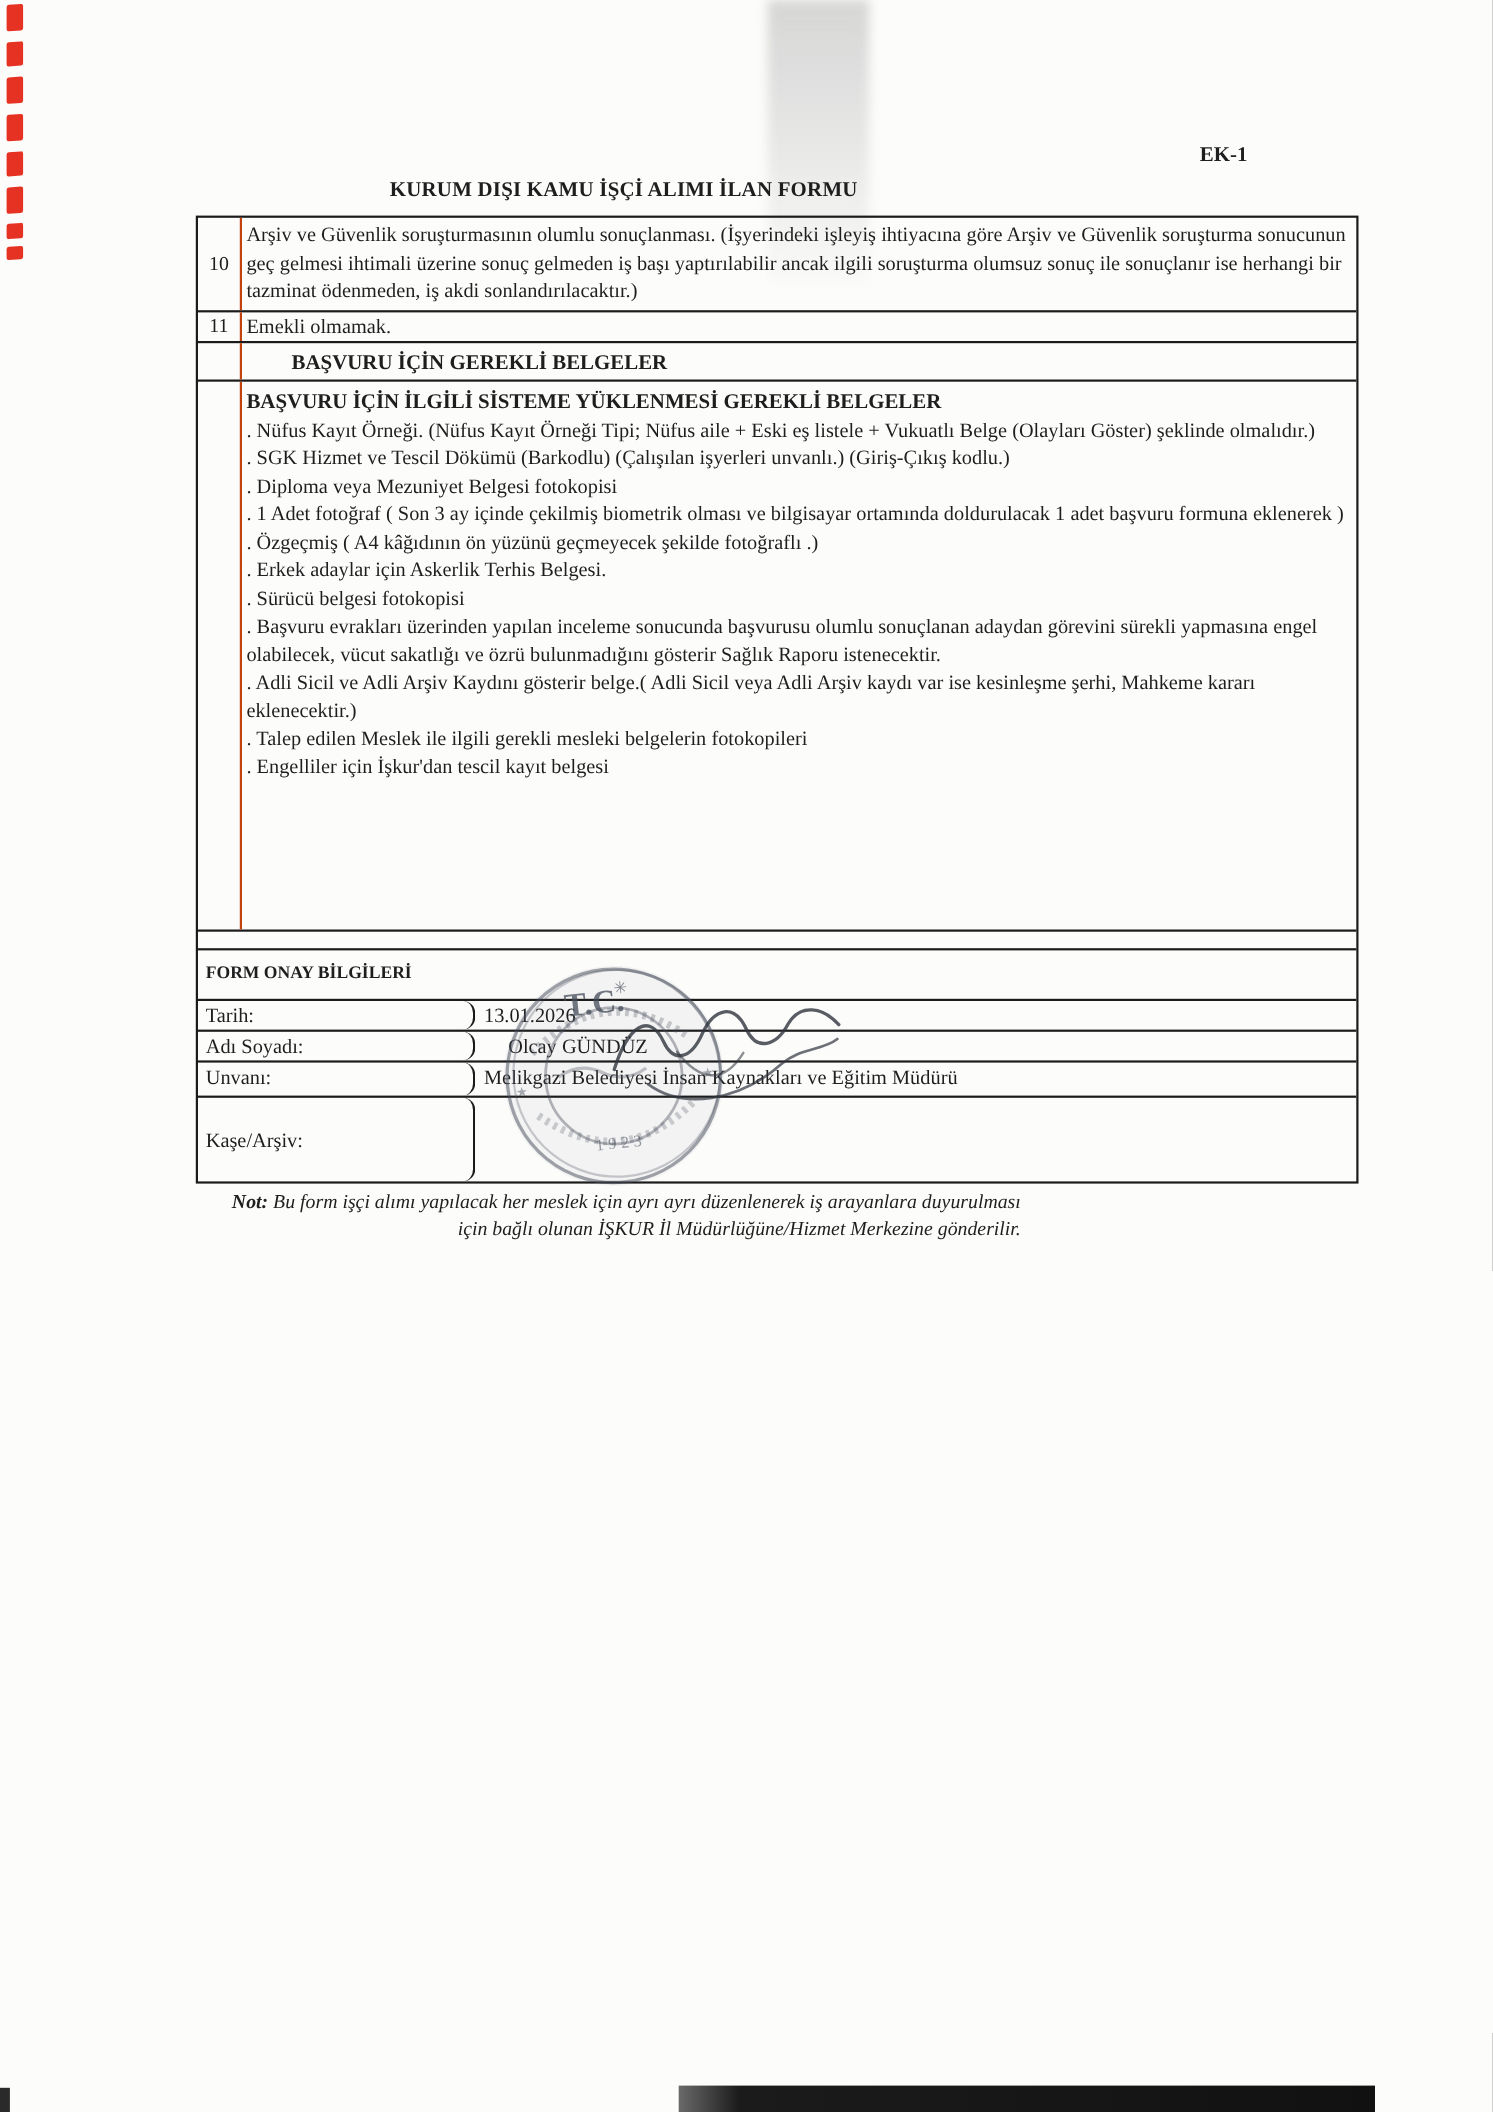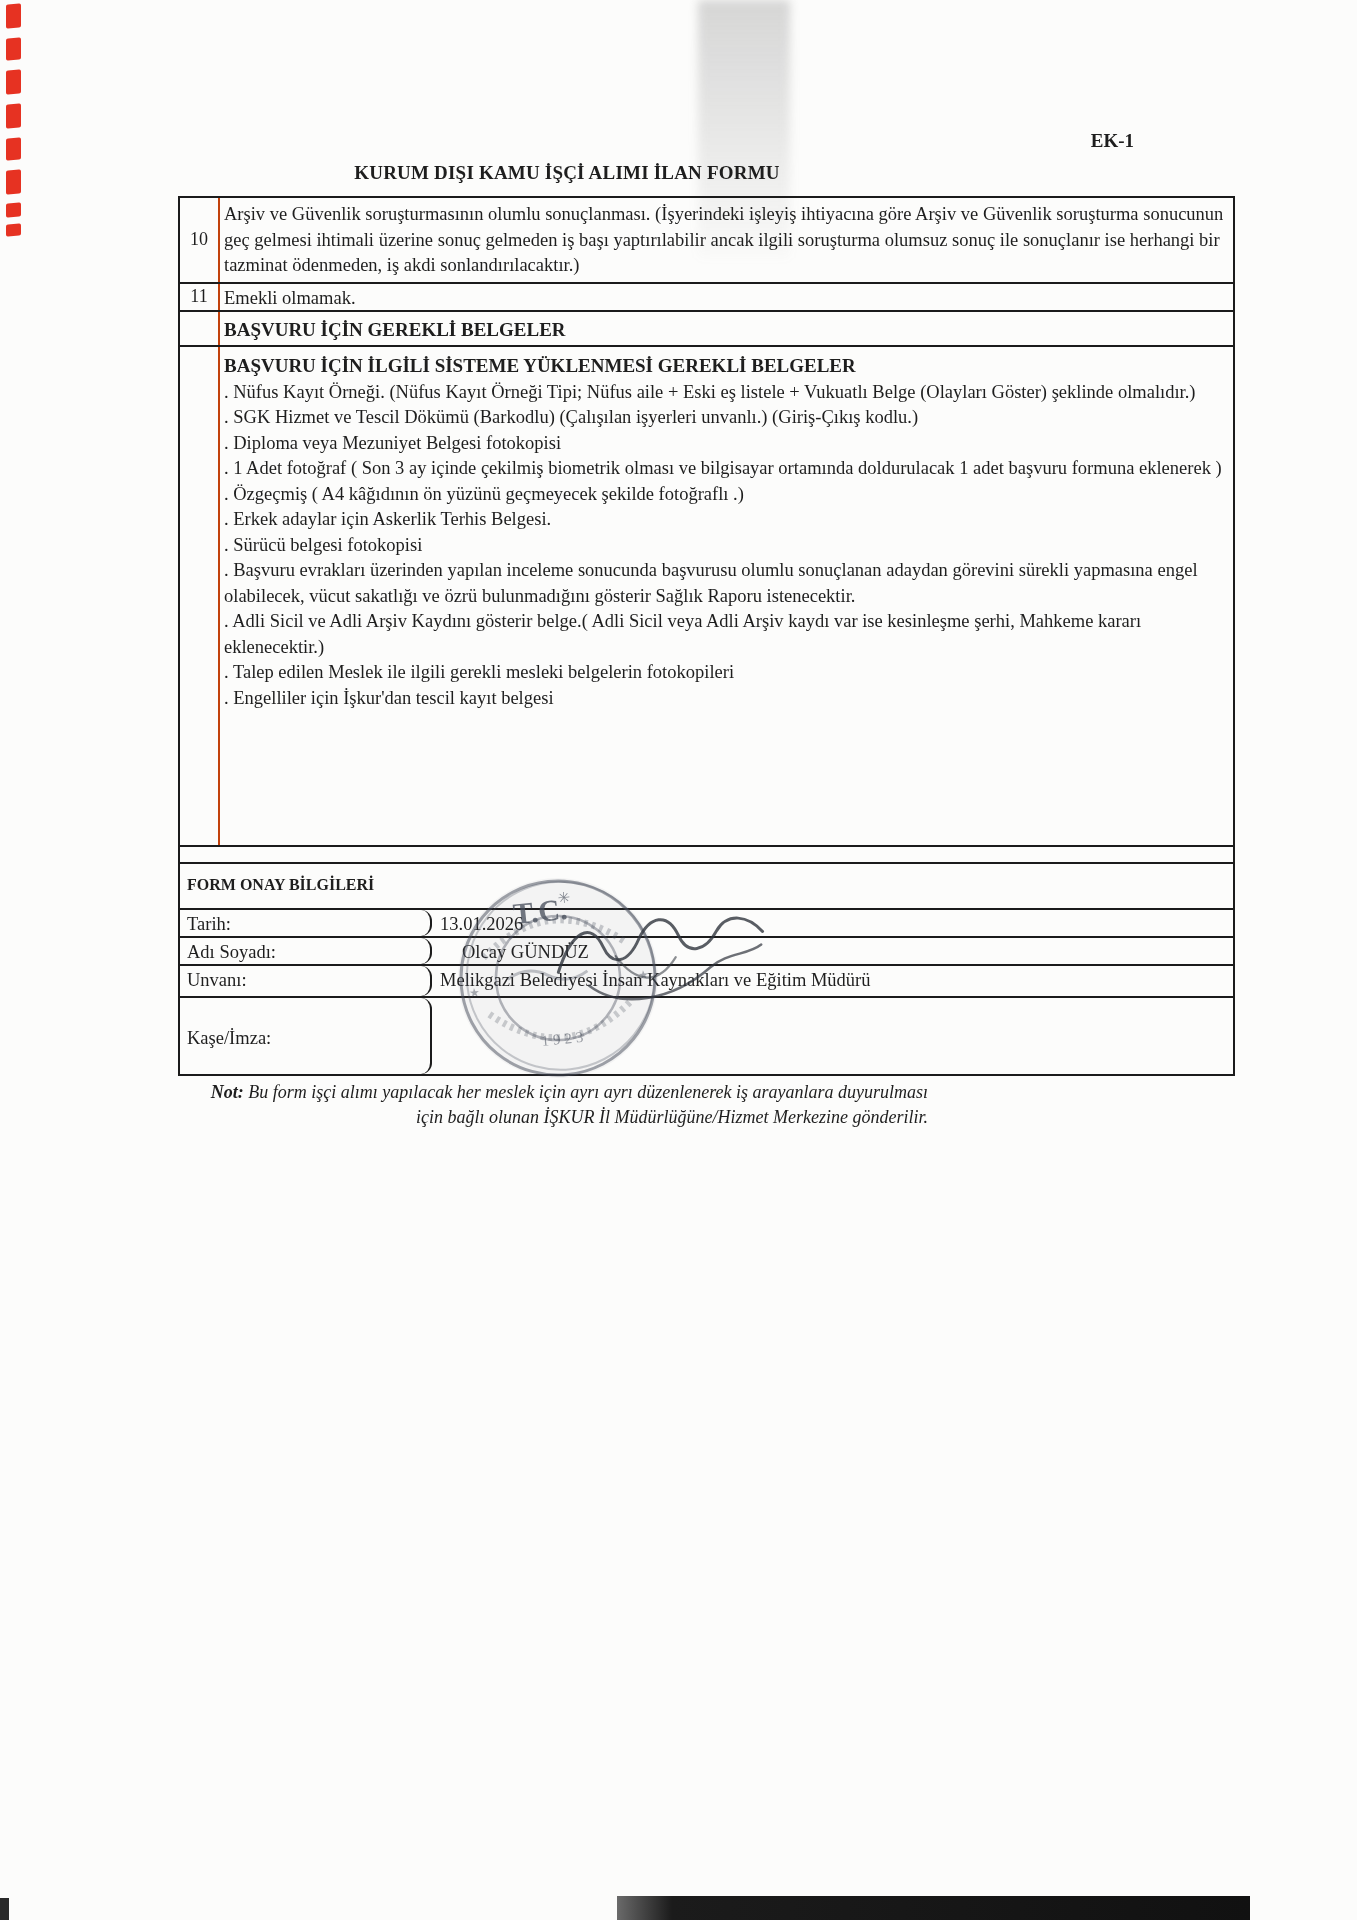--- a/index.html
+++ b/index.html
@@ -42,21 +42,21 @@
     width:40px; flex:0 0 40px;
     border-right:2px solid #c2410c;
     display:flex; align-items:center; justify-content:center;
     font-size:18px;
   }
   .textcell { flex:1; padding:4px 8px 0 4px; }
   .r10 { height:86px; }
   .r11 { height:28px; }
   .r11 .textcell { padding-top:2px; }
   .sechead { height:35px; }
-  .sechead .textcell { font-weight:bold; font-size:19px; padding-top:5px; }
+  .sechead .textcell { font-weight:bold; font-size:19px; padding-top:5px;margin-left:41px; }
   .docs { height:500px; }
   .docs .textcell { padding-top:6px; }
   .doc-head { font-weight:bold; font-size:19px; margin-bottom:1px; }
   .doc-item { }
   .emptyrow { height:17px; }
   .onayhead { height:46px; font-weight:bold; font-size:16px; padding:8px 0 0 7px; display:block; }
   .kv { }
   .kv .klabel { width:252px; flex:0 0 252px; border-right:2px solid #1b1b1b; padding:2px 6px 0 7px;border-radius:11px; }
   .kv .kvalue { flex:1; padding:2px 6px 0 8px; }
   .kv1 { height:28px; }
@@ -140,21 +140,21 @@
     </div>
     <div class="row kv kv2">
       <div class="klabel">Adı Soyadı:</div>
       <div class="kvalue">Olcay GÜNDÜZ</div>
     </div>
     <div class="row kv kv3">
       <div class="klabel">Unvanı:</div>
       <div class="kvalue">Melikgazi Belediyesi İnsan Kaynakları ve Eğitim Müdürü</div>
     </div>
     <div class="row kv kv4">
-      <div class="klabel">Kaşe/İmza:</div>
+      <div class="klabel">Kaşe/Arşiv:</div>
       <div class="kvalue"></div>
     </div>
 
   </div>
 
   <div class="stamp-wrap">
     <svg width="380" height="300" viewBox="0 0 380 300" xmlns="http://www.w3.org/2000/svg">
       <g transform="rotate(-6 150 136)" stroke="#454c59" fill="none">
         <ellipse cx="150" cy="136" rx="100" ry="100" fill="rgba(70,78,94,0.05)" stroke="none"></ellipse>
         <circle cx="150" cy="136" r="97" stroke-width="3" opacity="0.50"></circle>

